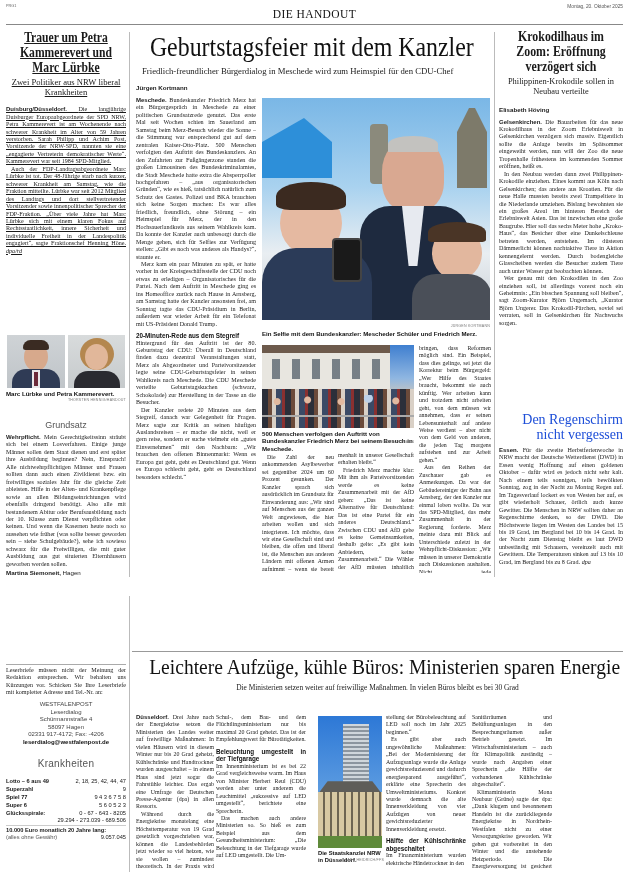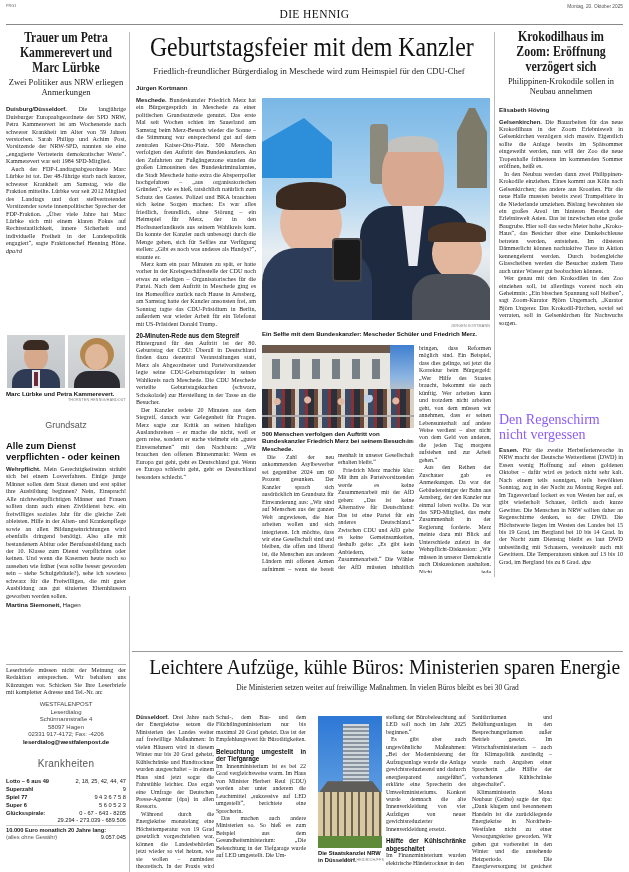--- a/index.html
+++ b/index.html
@@ -20,27 +20,27 @@
   .credit { font-family: "Liberation Sans", sans-serif; font-size: 3.6px; color: #777; letter-spacing: 0.2px; text-transform: uppercase; }
   .vrule { position: absolute; width: 1px; background: #bbb; }
   .hrule { position: absolute; height: 1px; background: #999; }
 
   .photo { position: absolute; overflow: hidden; }
 </style>
 </head>
 <body>
 
 <div class="abs sans" style="left:6px;top:4px;font-size:3.8px;color:#666;">PRG1</div>
-<div class="abs serif" style="left:0;width:629px;top:8px;text-align:center;font-size:11.5px;letter-spacing:0.4px;color:#111;">DIE HENNIG</div>
+<div class="abs serif" style="left:0;width:629px;top:8px;text-align:center;font-size:11.5px;letter-spacing:0.4px;color:#111;">DIE HANDOUT</div>
 <div class="abs sans" style="right:6px;top:4px;font-size:4.8px;color:#555;">Montag, 20. Oktober 2025</div>
 <div class="hrule" style="left:6px;width:617px;top:24px;background:#888;"></div>
 
-<div class="abs" style="left:6px;top:30px;width:120px;">
+<div class="abs" style="left:6px;top:30px;width:120px;text-decoration:underline;">
   <div style="font-size:14.2px;line-height:15px;text-align:center;font-weight:bold;font-family:'Liberation Serif',serif;transform:scaleX(0.82);transform-origin:center;width:120px;">Trauer um Petra Kammerevert und Marc Lürbke</div>
-  <div style="font-size:8.6px;line-height:9.6px;text-align:center;margin-top:3px;color:#222;">Zwei Politiker aus NRW erliegen Anmerkungen</div>
+  <div style="font-size:8.6px;line-height:9.6px;text-align:center;margin-top:3px;color:#222;">Zwei Politiker aus NRW liberal Krankheiten</div>
   <div class="body-text" style="margin-top:9px;">
     <p class="first"><span class="dateline">Duisburg/Düsseldorf.</span> <span>Die langjährige Duisburger Europaabgeordnete der SPD NRW, Petra Kammerevert ist am Wochenende nach schwerer Krankheit im Alter von 59 Jahren verstorben. Sarah Philipp und Achim Post, Vorsitzende der NRW-SPD, nannten sie eine „engagierte Vertreterin demokratischer Werte“. Kammerevert war seit 1984 SPD-Mitglied.</span></p>
     <p><span>Auch der FDP-Landtagsabgeordnete Marc Lürbke ist tot. Der 48-Jährige starb nach kurzer, schwerer Krankheit am Samstag, wie die Fraktion mitteilte. Lürbke war seit 2012 Mitglied des Landtags und dort stellvertretender Vorsitzender sowie innenpolitischer Sprecher der FDP-Fraktion. „Über viele Jahre hat Marc Lürbke sich mit einem klaren Fokus auf Rechtsstaatlichkeit, innere Sicherheit und individuelle Freiheit in der Landespolitik engagiert“, sagte Fraktionschef Henning Höne.</span> <i>dpa/rd</i></p>
   </div>
 </div>
 
 <div class="photo" style="left:7px;top:335px;width:58px;height:53px;background:linear-gradient(180deg,#cfd3d6 0%,#bfc4c8 100%);">
   <div style="position:absolute;left:17px;top:8px;width:24px;height:28px;border-radius:50%;background:#d7a98c;"></div>
   <div style="position:absolute;left:16px;top:5px;width:26px;height:10px;border-radius:12px 12px 4px 4px;background:#3a2b22;"></div>
   <div style="position:absolute;left:5px;top:34px;width:48px;height:22px;border-radius:14px 14px 0 0;background:#2f3b55;"></div>
@@ -52,21 +52,20 @@
   <div style="position:absolute;left:17px;top:9px;width:23px;height:26px;border-radius:50%;background:#e1b79a;"></div>
   <div style="position:absolute;left:6px;top:36px;width:46px;height:20px;border-radius:14px 14px 0 0;background:#2a2a30;"></div>
 </div>
 <div class="abs" style="left:6px;top:390px;width:120px;">
   <div class="caption">Marc Lürbke und Petra Kammerevert.</div>
   <div class="credit" style="position:absolute;right:0;top:8px;">THORSTEN HENNIG/HANDOUT</div>
 </div>
 
 <div class="abs" style="left:6px;top:420px;width:120px;">
   <div class="sans" style="text-align:center;font-size:9px;color:#555;">Grundsatz</div>
-  <div class="sans" style="font-weight:bold;font-size:9.4px;line-height:11px;margin-top:10px;color:#111;">Alle zum Dienst verpflichten - oder keinen</div>
   <div class="body-text" style="margin-top:4px;">
     <p class="first"><span class="dateline">Wehrpflicht.</span> <span>Mein Gerechtigkeitssinn sträubt sich bei einem Losverfahren. Einige junge Männer sollen dem Staat dienen und erst später ihre Ausbildung beginnen? Nein, Einspruch! Alle nichtwehrpflichtigen Männer und Frauen sollten dann auch einen Zivildienst bzw. ein freiwilliges soziales Jahr für die gleiche Zeit ableisten. Hilfe in der Alten- und Krankenpflege sowie an allen Bildungseinrichtungen wird ebenfalls dringend benötigt. Also alle mit bestandenem Abitur oder Berufsausbildung nach der 10. Klasse zum Dienst verpflichten oder keinen. Und wenn die Kasernen heute noch so aussehen wie früher (was sollte besser geworden sein – siehe Schulgebäude?), sehe ich sowieso schwarz für die Freiwilligen, die mit guter Ausbildung aus gut situierten Elternhäusern geworben werden sollen.</span></p>
   </div>
   <div style="font-size:6.2px;margin-top:1px;">
     <span class="sans" style="font-weight:bold;">Martina Siemoneit,</span>
     <span class="sans">Hagen</span>
   </div>
 </div>
 <div class="hrule" style="left:6px;width:120px;top:664px;background:#aaa;"></div>
 <div class="abs body-text" style="left:6px;top:667px;width:120px;">
@@ -110,21 +109,21 @@
         <span style="color:#555;">(alles ohne Gewähr)</span>
         <span>9.057.045</span>
       </div>
   </div>
 </div>
 
 <div class="vrule" style="left:129px;top:32px;height:545px;"></div>
 <div class="vrule" style="left:129px;top:596px;height:276px;"></div>
 
 <div class="abs" style="left:132px;width:358px;top:33px;text-align:center;font-size:26.5px;line-height:28px;color:#111;transform:scaleX(0.9);transform-origin:center;white-space:nowrap;">Geburtstagsfeier mit dem Kanzler</div>
-<div class="abs" style="left:130px;width:358px;top:66px;text-align:center;font-size:8.7px;color:#222;white-space:nowrap;">Friedlich-freundlicher Bürgerdialog in Meschede wird zum Heimspiel für den CDU-Chef</div>
+<div class="abs" style="left:142px;width:358px;top:66px;text-align:left;font-size:8.7px;color:#222;white-space:nowrap;">Friedlich-freundlicher Bürgerdialog in Meschede wird zum Heimspiel für den CDU-Chef</div>
 
 <div class="abs" style="left:136px;top:84px;width:120px;height:485px;overflow:hidden;">
   <div class="byline">Jürgen Kortmann</div>
   <div class="body-text" style="margin-top:6px;">
     <p class="first"><span class="dateline">Meschede.</span> <span>Bundeskanzler Friedrich Merz hat ein Bürgergespräch in Meschede zu einer politischen Grundsatzrede genutzt. Das erste Mal seit Wochen schien im Sauerland am Samstag beim Merz-Besuch wieder die Sonne – die Stimmung war entsprechend gut auf dem zentralen Kaiser-Otto-Platz. 500 Menschen verfolgten den Auftritt des Bundeskanzlers. An den Zufahrten zur Fußgängerzone standen die großen Limousinen des Bundeskriminalamtes, die Stadt Meschede hatte extra die Absperrpoller hochgefahren – „aus organisatorischen Gründen“, wie es hieß, tatsächlich natürlich zum Schutz des Gastes. Polizei und BKA brauchten sich keine Sorgen machen: Es war alles friedlich, freundlich, ohne Störung – ein Heimspiel für Merz, der in den Hochsauerlandkreis aus seinem Wahlkreis kam. Da konnte der Kanzler auch unbesorgt durch die Menge gehen, sich für Selfies zur Verfügung stellen: „Gibt es noch was anderes als Handys?“, staunte er.</span></p>
     <p>Merz kam ein paar Minuten zu spät, er hatte vorher in der Kreisgeschäftsstelle der CDU noch etwas zu erledigen – Organisatorisches für die Partei. Nach dem Auftritt in Meschede ging es ins Homeoffice zurück nach Hause in Arnsberg, am Samstag hatte der Kanzler ansonsten frei, am Sonntag tagte das CDU-Präsidium in Berlin, außerdem war wieder Arbeit für ein Telefonat mit US-Präsident Donald Trump.</p>
     <div class="subhead">20-Minuten-Rede aus dem Stegreif</div>
     <p class="first">Hintergrund für den Auftritt ist der 80. Geburtstag der CDU: Überall in Deutschland finden dazu dezentral Veranstaltungen statt, Merz als Abgeordneter und Parteivorsitzender legte seine CDU-Geburtstagsfeier in seinen Wahlkreis nach Meschede. Die CDU Meschede verteilte Geburtstagskuchen (schwarz, Schokolade) zur Herstellung in der Tasse an die Besucher.</p>
     <p>Der Kanzler redete 20 Minuten aus dem Stegreif, danach war Gelegenheit für Fragen. Merz sagte zur Kritik an seinen häufigen Auslandsreisen – er mache die nicht, weil er gern reise, sondern er suche vielmehr ein „gutes Einvernehmen“ mit den Nachbarn: „Wir brauchen den offenen Binnenmarkt: Wenn es Europa gut geht, geht es Deutschland gut. Wenn es Europa schlecht geht, geht es Deutschland besonders schlecht.“</p>
   </div>
@@ -176,31 +175,31 @@
 <div class="abs body-text" style="left:419px;top:345px;width:72px;height:228px;overflow:hidden;font-size:5.9px;">
   <p class="first">bringen, dass Reformen möglich sind. Ein Beispiel, dass dies gelinge, sei jetzt die Korrektur beim Bürgergeld: „Wer Hilfe des Staates braucht, bekommt sie auch künftig. Wer arbeiten kann und trotzdem nicht arbeiten geht, von dem müssen wir annehmen, dass er seinen Lebensunterhalt auf andere Weise verdient – aber nicht von dem Geld von anderen, die jeden Tag morgens aufstehen und zur Arbeit gehen.“</p>
   <p>Aus den Reihen der Zuschauer gab es Anmerkungen. Da war der Gebäudereiniger der Bahn aus Arnsberg, der den Kanzler nur einmal loben wollte. Da war das SPD-Mitglied, das mehr Zusammenhalt in der Regierung forderte. Merz meinte dazu mit Blick auf Unterschiede zuletzt in der Wehrpflicht-Diskussion: „Wir müssen in unserer Demokratie auch Diskussionen aushalten. Nicht jede Meinungsverschiedenheit ist ein persönlicher Streit. Wir ringen um die Themen, aber wir kommen auch gemeinsam zu Entscheidungen. Ich gebe zu, auch mir geht es manchmal nicht schnell genug. Aber wir haben Vertrauen zueinander.“</p>
 
 </div>
 
 <div class="vrule" style="left:494px;top:32px;height:545px;"></div>
 
 <div class="abs" style="left:499px;top:30px;width:124px;">
   <div style="font-size:13.8px;line-height:14.8px;text-align:center;font-weight:bold;transform:scaleX(0.86);transform-origin:center;">Krokodilhaus im Zoom: Eröffnung verzögert sich</div>
-  <div style="font-size:8.4px;line-height:9.6px;text-align:center;margin-top:3px;color:#222;">Philippinen-Krokodile sollen in Neubau annehmen</div>
+  <div style="font-size:8.4px;line-height:9.6px;text-align:center;margin-top:3px;color:#222;">Philippinen-Krokodile sollen in Neubau verteilte</div>
   <div class="byline" style="margin-top:9px;">Elisabeth Höving</div>
   <div class="body-text" style="margin-top:6px;">
     <p class="first"><span class="dateline">Gelsenkirchen.</span> <span>Die Bauarbeiten für das neue Krokodilhaus in der Zoom Erlebniswelt in Gelsenkirchen verzögern sich massiv. Eigentlich sollte die Anlage bereits im Spätsommer eingeweiht werden, nun will der Zoo die neue Tropenhalle frühestens im kommenden Sommer eröffnen, heißt es.</span></p>
     <p>In den Neubau werden dann zwei Philippinen-Krokodile einziehen. Eines kommt aus Köln nach Gelsenkirchen; das andere aus Kroatien. Für die neue Halle mussten bereits zwei Trampeltiere in die Niederlande umziehen. Bislang bewohnten sie ein großes Areal im hinteren Bereich der Erlebniswelt Asien. Das ist inzwischen eine große Baugrube. Hier soll das sechs Meter hohe „Kroko-Haus“, das Besicher über eine Dunkelschleuse betreten werden, entstehen. Im düsteren Dämmerlicht können nachtaktive Tiere in Aktion kennengelernt werden. Durch bodengleiche Glasscheiben werden die Besucher zudem Tiere auch unter Wasser gut beobachten können.</p>
     <p>Wer genau mit den Krokodilen in den Zoo einziehen soll, ist allerdings vorerst noch ein Geheimnis: „Ein bisschen Spannung soll bleiben“, sagt Zoom-Kurator Björn Ungemach, „Kurator Björn Ungerer. Das Krokodil-Pärchen, soviel sei verraten, soll in Gelsenkirchen für Nachwuchs sorgen.</p>
   </div>
 </div>
 
 <div class="abs" style="left:499px;top:412px;width:124px;">
-  <div style="font-size:14px;line-height:15px;text-align:left;color:#8b5cf6;">Den Regenschirm nicht vergessen</div>
+  <div style="font-size:14px;line-height:15px;text-align:right;color:#1d4ed8;">Den Regenschirm nicht vergessen</div>
   <div class="body-text" style="margin-top:5px;">
     <p class="first"><span class="dateline">Essen.</span> <span>Für die zweite Herbstferienwoche in NRW macht der Deutsche Wetterdienst (DWD) in Essen wenig Hoffnung auf einen goldenen Oktober – dafür wird es jedoch nicht sehr kalt. Nach einem teils sonnigen, teils bewölkten Sonntag, zog in der Nacht zu Montag Regen auf. Im Tagesverlauf lockert es von Westen her auf, es gibt wiederholt Schauer, örtlich auch kurze Gewitter. Die Menschen in NRW sollten daher an Regenschirme denken, so der DWD. Die Höchstwerte liegen im Westen des Landes bei 15 bis 19 Grad, im Bergland bei 10 bis 14 Grad. In der Nacht zum Dienstag bleibt es laut DWD unbeständig mit Schauern, vereinzelt auch mit Gewittern. Die Temperaturen sinken auf 13 bis 10 Grad, im Bergland bis zu 8 Grad.</span> <i>dpa</i></p>
   </div>
 </div>
 
 <div class="hrule" style="left:132px;width:491px;top:651px;background:#999;"></div>
 
 <div class="abs" style="left:132px;width:491px;top:656px;text-align:center;font-size:21px;line-height:23px;color:#111;white-space:nowrap;transform:scaleX(0.93);transform-origin:center;">Leichtere Aufzüge, kühle Büros: Ministerien sparen Energie</div>
 <div class="abs" style="left:132px;width:491px;top:683px;text-align:center;font-size:7.4px;color:#222;white-space:nowrap;">Die Ministerien setzen weiter auf freiwillige Maßnahmen. In vielen Büros bleibt es bei 30 Grad</div>
 

